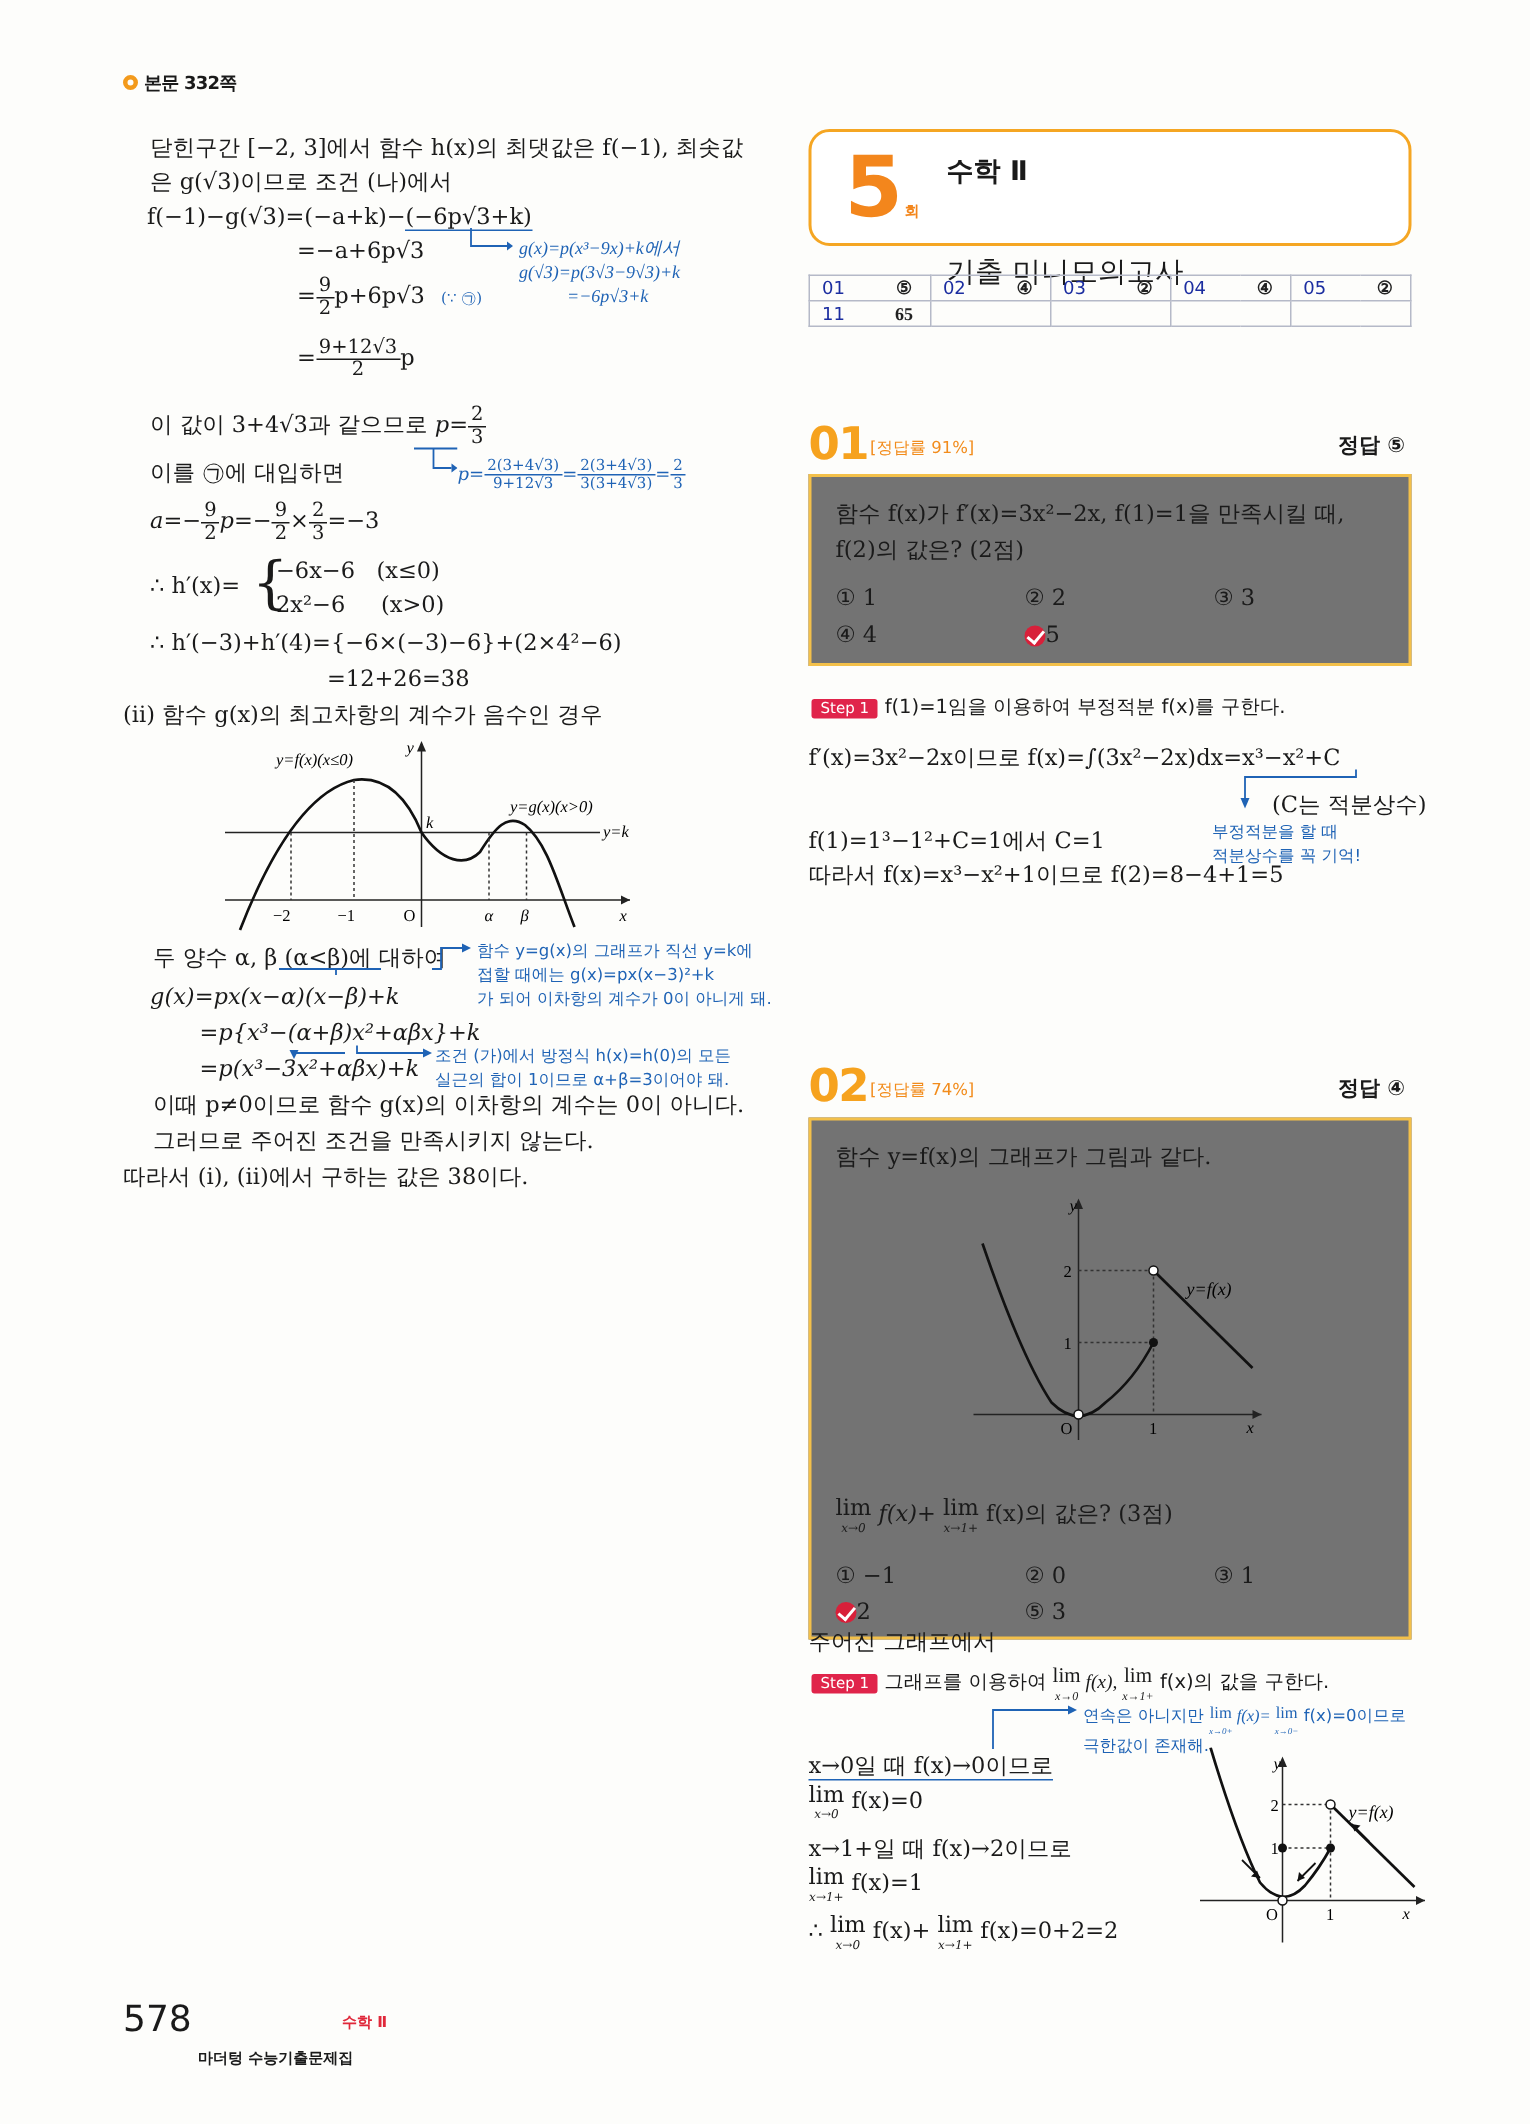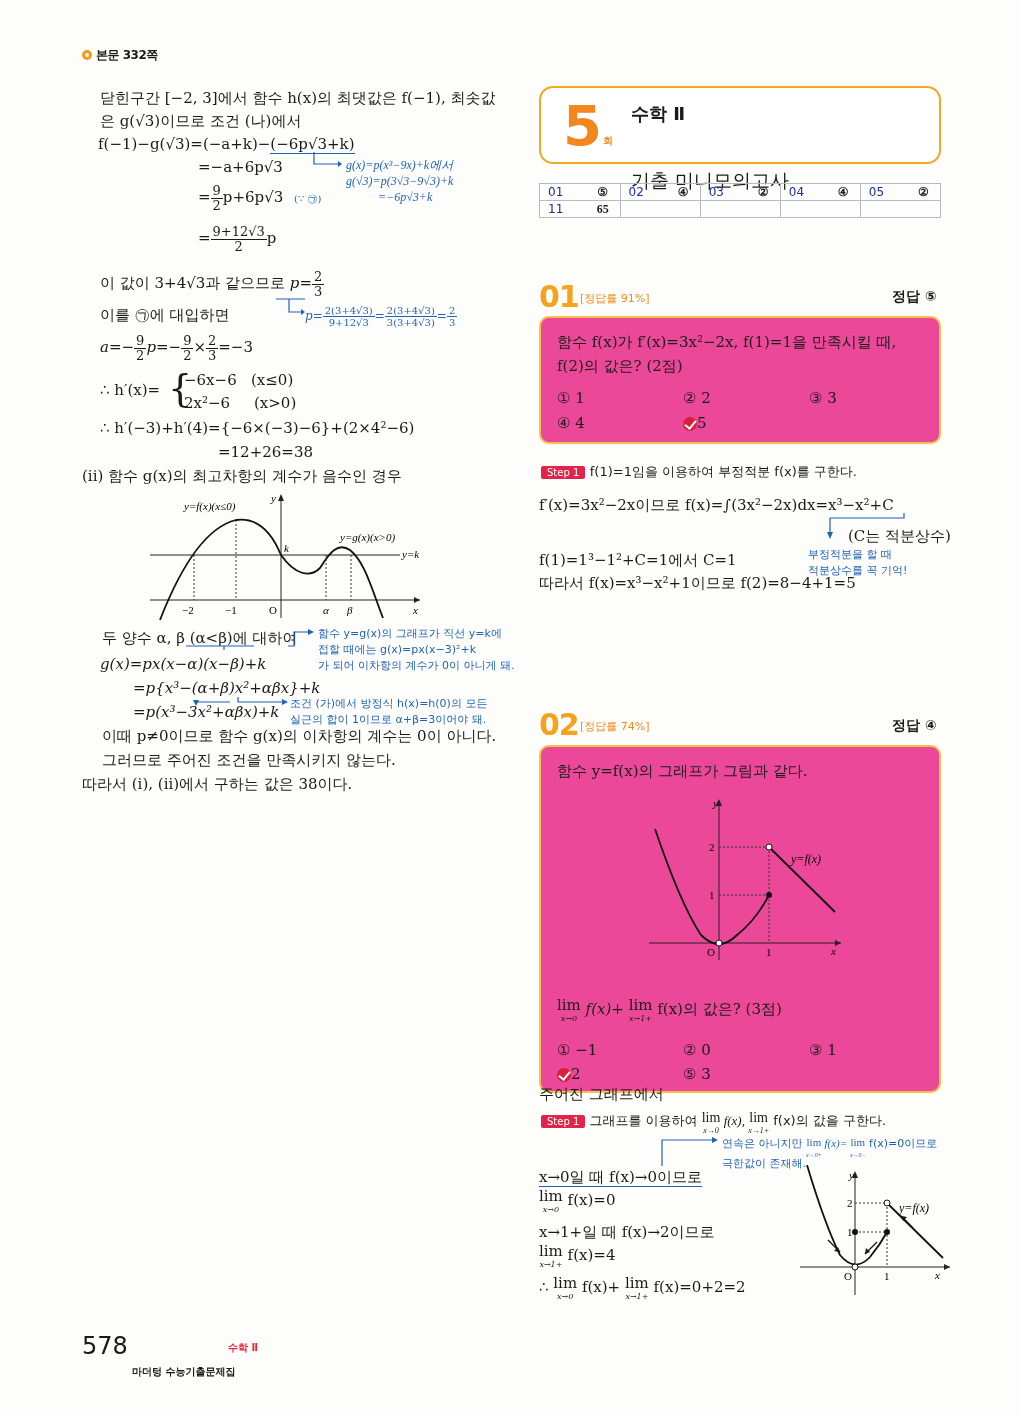--- a/index.html
+++ b/index.html
@@ -26,21 +26,21 @@
   
   table.ans{border-collapse:collapse;font-size:12px;}
   table.ans td{border:1px solid #b5b9c8;height:16px;padding:0 8px;}
   table.ans td.num{color:#1b2da0;font-family:"DejaVu Sans","Liberation Sans",sans-serif;width:40px;}
   table.ans td.val{text-align:center;width:22px;font-family:"Liberation Serif",serif;font-weight:bold;color:#222;border-left:none;}
   table.ans td.num{border-right:none;}
   table.ans tr.hl td{background:#7b8ee0;}
   .qnum{font-family:"DejaVu Sans","Liberation Sans",sans-serif;font-weight:bold;font-size:30px;color:#f6a21e;letter-spacing:-1px;}
   .qrate{font-family:"DejaVu Sans","Liberation Sans",sans-serif;font-size:11px;color:#f28c1c;}
   .answer{font-family:"DejaVu Sans","Liberation Sans",sans-serif;font-weight:bold;font-size:14px;}
-  .qbox{border:2px solid #f3c04a;border-radius:10px;background:#ec4899;box-sizing:border-box;}
+  .qbox{border:2px solid #f3c04a;border-radius:0;background:#737373;box-sizing:border-box;}
   .step{background:#e0244a;color:#fff;font-family:"DejaVu Sans","Liberation Sans",sans-serif;font-size:10px;padding:1px 6px;border-radius:2px;text-align:center;}
   .check{display:inline-block;width:14px;height:14px;border-radius:50%;background:#d8203a;position:relative;vertical-align:middle;}
   .check:after{content:"";position:absolute;left:4px;top:1px;width:5px;height:9px;border:solid #fff;border-width:0 2px 2px 0;transform:rotate(40deg);}
   .lim{display:inline-block;text-align:center;vertical-align:top;line-height:13px;}
   .lim .sub{display:block;font-size:8px;font-style:italic;}
   svg text{font-family:"Liberation Serif","DejaVu Serif",serif;}
 </style>
 </head>
 <body>
 
@@ -253,21 +253,21 @@
 <div class="note" style="left:722px;top:1136px;">
   <span>연속은 아니지만 </span><span class="lim serif"><span>lim</span><span class="sub" style="font-size:6px;">x→0+</span></span><span class="serif ital"> f(x)= </span><span class="lim serif"><span>lim</span><span class="sub" style="font-size:6px;">x→0−</span></span><span> f(x)=0이므로</span>
 </div>
 <div class="note" style="left:722px;top:1156px;">극한값이 존재해.</div>
 <div class="line" style="left:539px;top:1167px;"><span class="ul">x→0일 때 f(x)→0이므로</span></div>
 <div class="line" style="left:539px;top:1190px;">
   <span class="lim"><span>lim</span><span class="sub">x→0</span></span><span> f(x)=0</span>
 </div>
 <div class="line" style="left:539px;top:1222px;">x→1+일 때 f(x)→2이므로</div>
 <div class="line" style="left:539px;top:1245px;">
-  <span class="lim"><span>lim</span><span class="sub">x→1+</span></span><span> f(x)=4</span>
+  <span class="lim"><span>lim</span><span class="sub">x→1+</span></span><span> f(x)=1</span>
 </div>
 <div class="line" style="left:539px;top:1277px;">
   <span>∴ </span><span class="lim"><span>lim</span><span class="sub">x→0</span></span><span> f(x)+ </span><span class="lim"><span>lim</span><span class="sub">x→1+</span></span><span> f(x)=0+2=2</span>
 </div>
 
 <svg class="abs" style="left:795px;top:1165px;" width="165" height="140" viewBox="0 0 165 140">
   <line x1="5" y1="102" x2="155" y2="102" stroke="#222"></line>
     <path d="M155 102 l-6 -3 v6 z" fill="#222"></path>
   <line x1="60" y1="130" x2="60" y2="8" stroke="#222"></line>
     <path d="M60 6 l-3 7 h6 z" fill="#222"></path>

